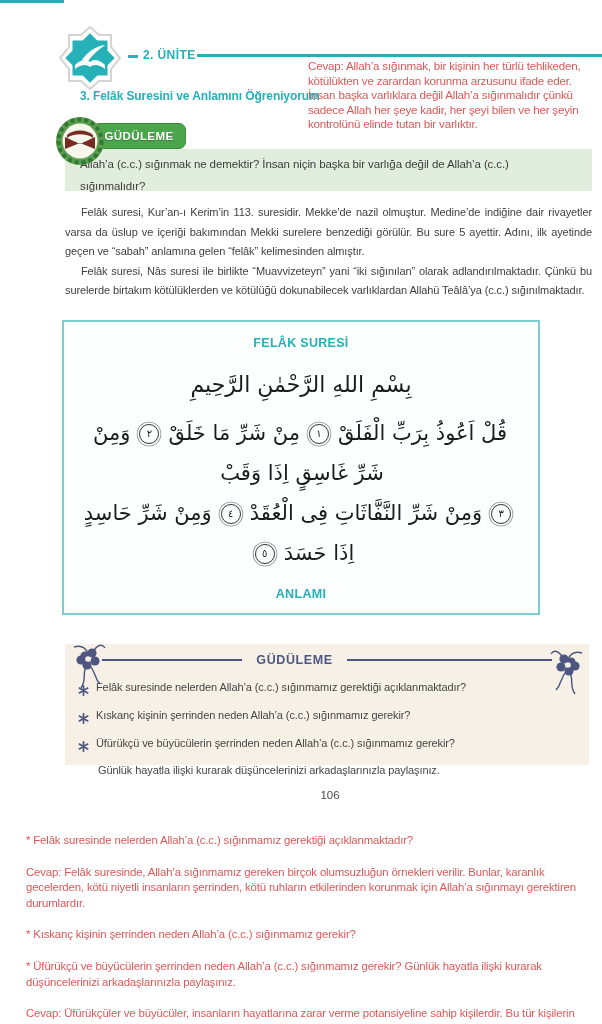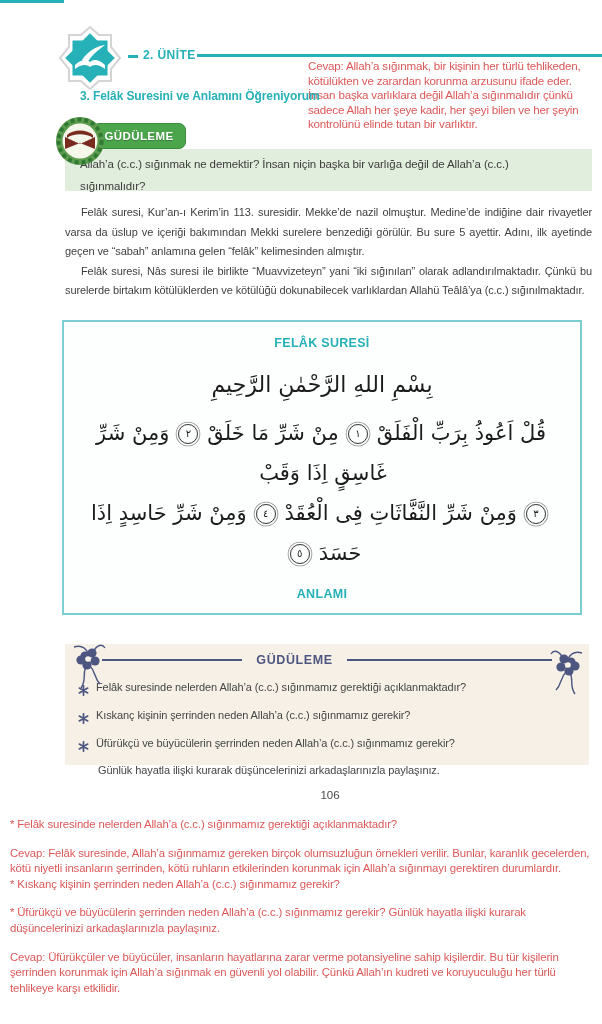--- a/index.html
+++ b/index.html
@@ -61,21 +61,21 @@
   .orn-right{right:4px;top:2px;transform:scaleX(-1);}
   .act-bullets{margin-top:13px;}
   .act-row{display:flex;align-items:flex-start;margin:0 0 8px 13px;}
   .act-row .bullet{flex:0 0 auto;margin:2px 7px 0 0;}
   .act-text{font-size:11px;line-height:15px;color:#464646;letter-spacing:-.1px;}
   .act-footer{margin:4px 0 0 33px;font-size:11px;color:#464646;letter-spacing:-.1px;}
 
   .page-number{width:100%;text-align:center;font-size:11.5px;color:#4a4a4a;margin-left:29px;}
 
   
-  .bottom-notes p{margin:0;color:var(--red);font-size:11.4px;line-height:15.6px;
+  .bottom-notes p{margin:16px;color:var(--red);font-size:11.4px;line-height:15.6px;
       letter-spacing:-.15px;}
   .bottom-notes .qa-q{margin-bottom:13px;}
   .bottom-notes .qa-a{margin-bottom:0;}
 </style>
 </head>
 <body>
 
 <div class="page">
 
   <div class="abs hline" style="left:0;top:54;width:64px;"></div>
@@ -113,21 +113,21 @@
       <path d="M10 21 L25 28 L40 21 L40 33 L25 27 L10 33 Z" fill="#7a2b20"></path>
     </svg>
   </div>
 
   <div class="abs body-text" style="left:65px;top:203px;width:527px;">
 
   <p>Felâk suresi, Kur’an-ı Kerim’in 113. suresidir. Mekke’de nazil olmuştur. Medine’de indiğine dair rivayetler varsa da üslup ve içeriği bakımından Mekki surelere benzediği görülür. Bu sure 5 ayettir. Adını, ilk ayetinde geçen ve “sabah” anlamına gelen “felâk” kelimesinden almıştır.</p>
       <p>Felâk suresi, Nâs suresi ile birlikte “Muavvizeteyn” yani “iki sığınılan” olarak adlandırılmaktadır. Çünkü bu surelerde birtakım kötülüklerden ve kötülüğü dokunabilecek varlıklardan Allahü Teâlâ’ya (c.c.) sığınılmaktadır.</p>
     </div>
 
-  <div class="abs sura-box" style="left:62px;top:320px;width:520px;height:295px;">
+  <div class="abs sura-box" style="left:62px;top:320px;width:478px;height:295px;">
     <div class="sura-title">FELÂK SURESİ</div>
     <div class="basmala" dir="rtl">بِسْمِ اللهِ الرَّحْمٰنِ الرَّحِيمِ</div>
     <div class="ayah-line" dir="rtl">
       
     <span class="ayah-text">قُلْ اَعُوذُ بِرَبِّ الْفَلَقْ</span><span class="ayah-num">١</span><span class="ayah-text">مِنْ شَرِّ مَا خَلَقْ</span><span class="ayah-num">٢</span><span class="ayah-text">وَمِنْ شَرِّ غَاسِقٍ اِذَا وَقَبْ</span></div>
     <div class="ayah-line" dir="rtl">
       
     <span class="ayah-num">٣</span><span class="ayah-text">وَمِنْ شَرِّ النَّفَّاثَاتِ فِى الْعُقَدْ</span><span class="ayah-num">٤</span><span class="ayah-text">وَمِنْ شَرِّ حَاسِدٍ اِذَا حَسَدَ</span><span class="ayah-num">٥</span></div>
     <div class="sura-sub">ANLAMI</div>
     <div class="trans-head">Rahmân ve Rahîm olan Allah’ın adıyla</div>

